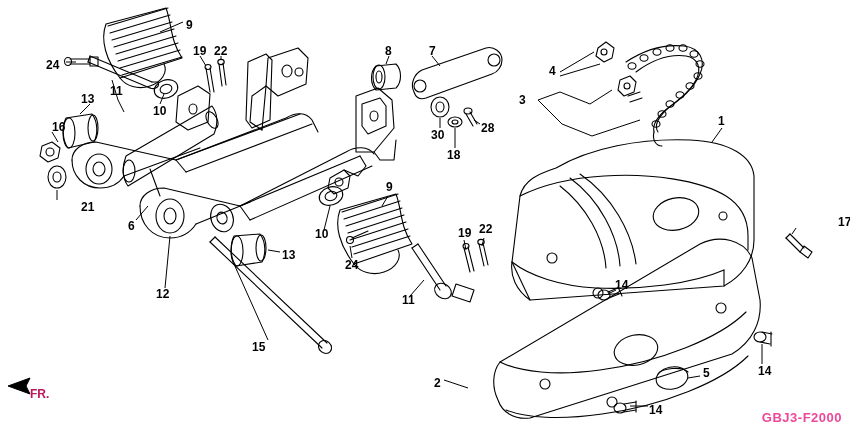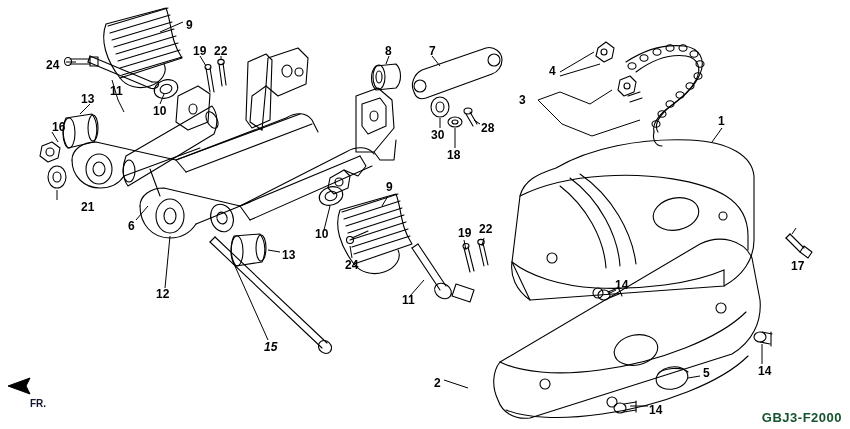--- a/index.html
+++ b/index.html
@@ -1,21 +1,21 @@
 <!DOCTYPE html>
 <html><head>
 <meta charset="utf-8">
 <style>
   html,body{margin:0;padding:0;background:#ffffff;}
   body{width:850px;height:429px;overflow:hidden;font-family:"Liberation Sans",sans-serif;}
   #wrap{position:relative;width:850px;height:429px;background:#fff;}
   svg#diagram{position:absolute;left:0;top:0;width:850px;height:429px;}
   .lbl{position:absolute;font-family:"Liberation Sans",sans-serif;font-size:12px;font-weight:700;color:#000;white-space:nowrap;}
-  .partcode{position:absolute;right:8px;bottom:4px;font-family:"Liberation Sans",sans-serif;font-size:13px;font-weight:700;letter-spacing:.5px;color:#14532d;}
-  .frlabel{position:absolute;left:30px;bottom:20px;font-family:"Liberation Sans",sans-serif;font-size:10px;font-weight:700;color:#0f172a;}
+  .partcode{position:absolute;right:8px;bottom:4px;font-family:"Liberation Sans",sans-serif;font-size:13px;font-weight:700;letter-spacing:.5px;color:#ec4899;}
+  .frlabel{position:absolute;left:30px;bottom:28px;font-family:"Liberation Sans",sans-serif;font-size:12px;font-weight:700;color:#be185d;}
 </style>
 </head>
 <body>
 
 <div id="wrap">
 
   <svg id="diagram" viewBox="0 0 850 429">
     <g fill="none" stroke="#000" stroke-width="1.1" stroke-linecap="round" stroke-linejoin="round">
 
       <g>
@@ -338,29 +338,29 @@
   <span class="lbl" style="left:153px;top:104px;">10</span>
   <span class="lbl" style="left:431px;top:128px;">30</span>
   <span class="lbl" style="left:481px;top:121px;">28</span>
   <span class="lbl" style="left:447px;top:148px;">18</span>
   <span class="lbl" style="left:39px;top:120px;margin-left:13px;">16</span>
   <span class="lbl" style="left:718px;top:114px;">1</span>
   <span class="lbl" style="left:47px;top:200px;margin-left:34px;">21</span>
   <span class="lbl" style="left:128px;top:219px;">6</span>
   <span class="lbl" style="left:386px;top:180px;">9</span>
   <span class="lbl" style="left:315px;top:227px;">10</span>
-  <span class="lbl" style="left:791px;top:215px;margin-top:44px;">17</span>
+  <span class="lbl" style="left:838px;top:215px;">17</span>
   <span class="lbl" style="left:458px;top:226px;">19</span>
   <span class="lbl" style="left:479px;top:222px;">22</span>
   <span class="lbl" style="left:345px;top:258px;">24</span>
   <span class="lbl" style="left:282px;top:248px;">13</span>
   <span class="lbl" style="left:156px;top:287px;">12</span>
   <span class="lbl" style="left:402px;top:293px;">11</span>
   <span class="lbl" style="left:615px;top:278px;">14</span>
-  <span class="lbl" style="left:264px;top:340px;font-style:italic;">15</span>
+  <span class="lbl" style="left:252px;top:340px;">15</span>
   <span class="lbl" style="left:758px;top:364px;">14</span>
   <span class="lbl" style="left:434px;top:376px;">2</span>
   <span class="lbl" style="left:703px;top:366px;">5</span>
   <span class="lbl" style="left:649px;top:403px;">14</span>
 
   <span class="frlabel">FR.</span>
   <span class="partcode">GBJ3-F2000</span>
 </div>
 
 </body></html>

